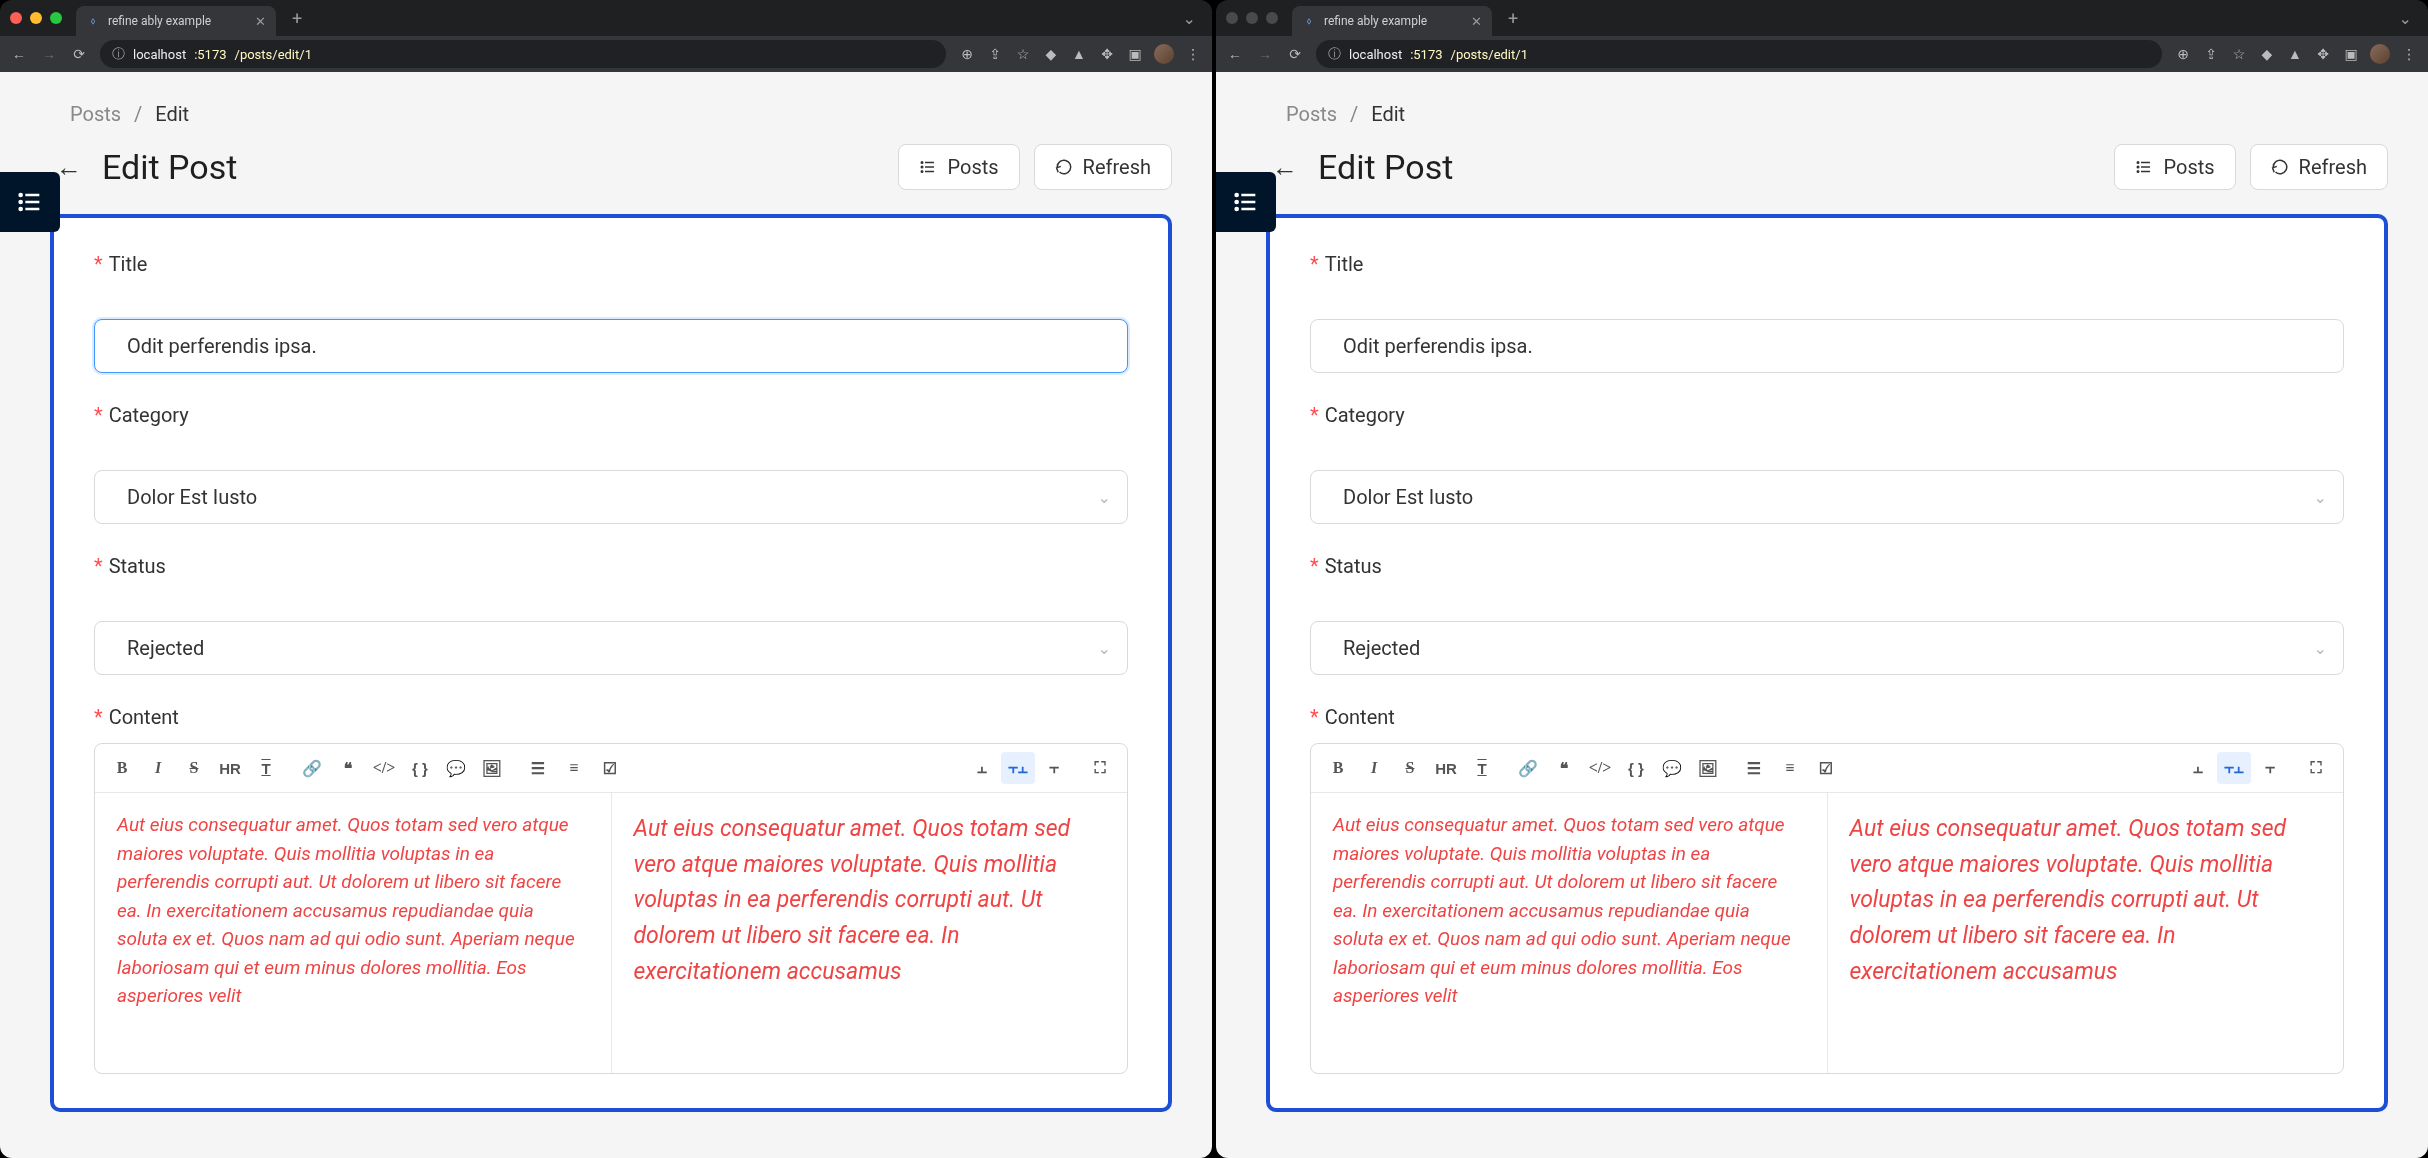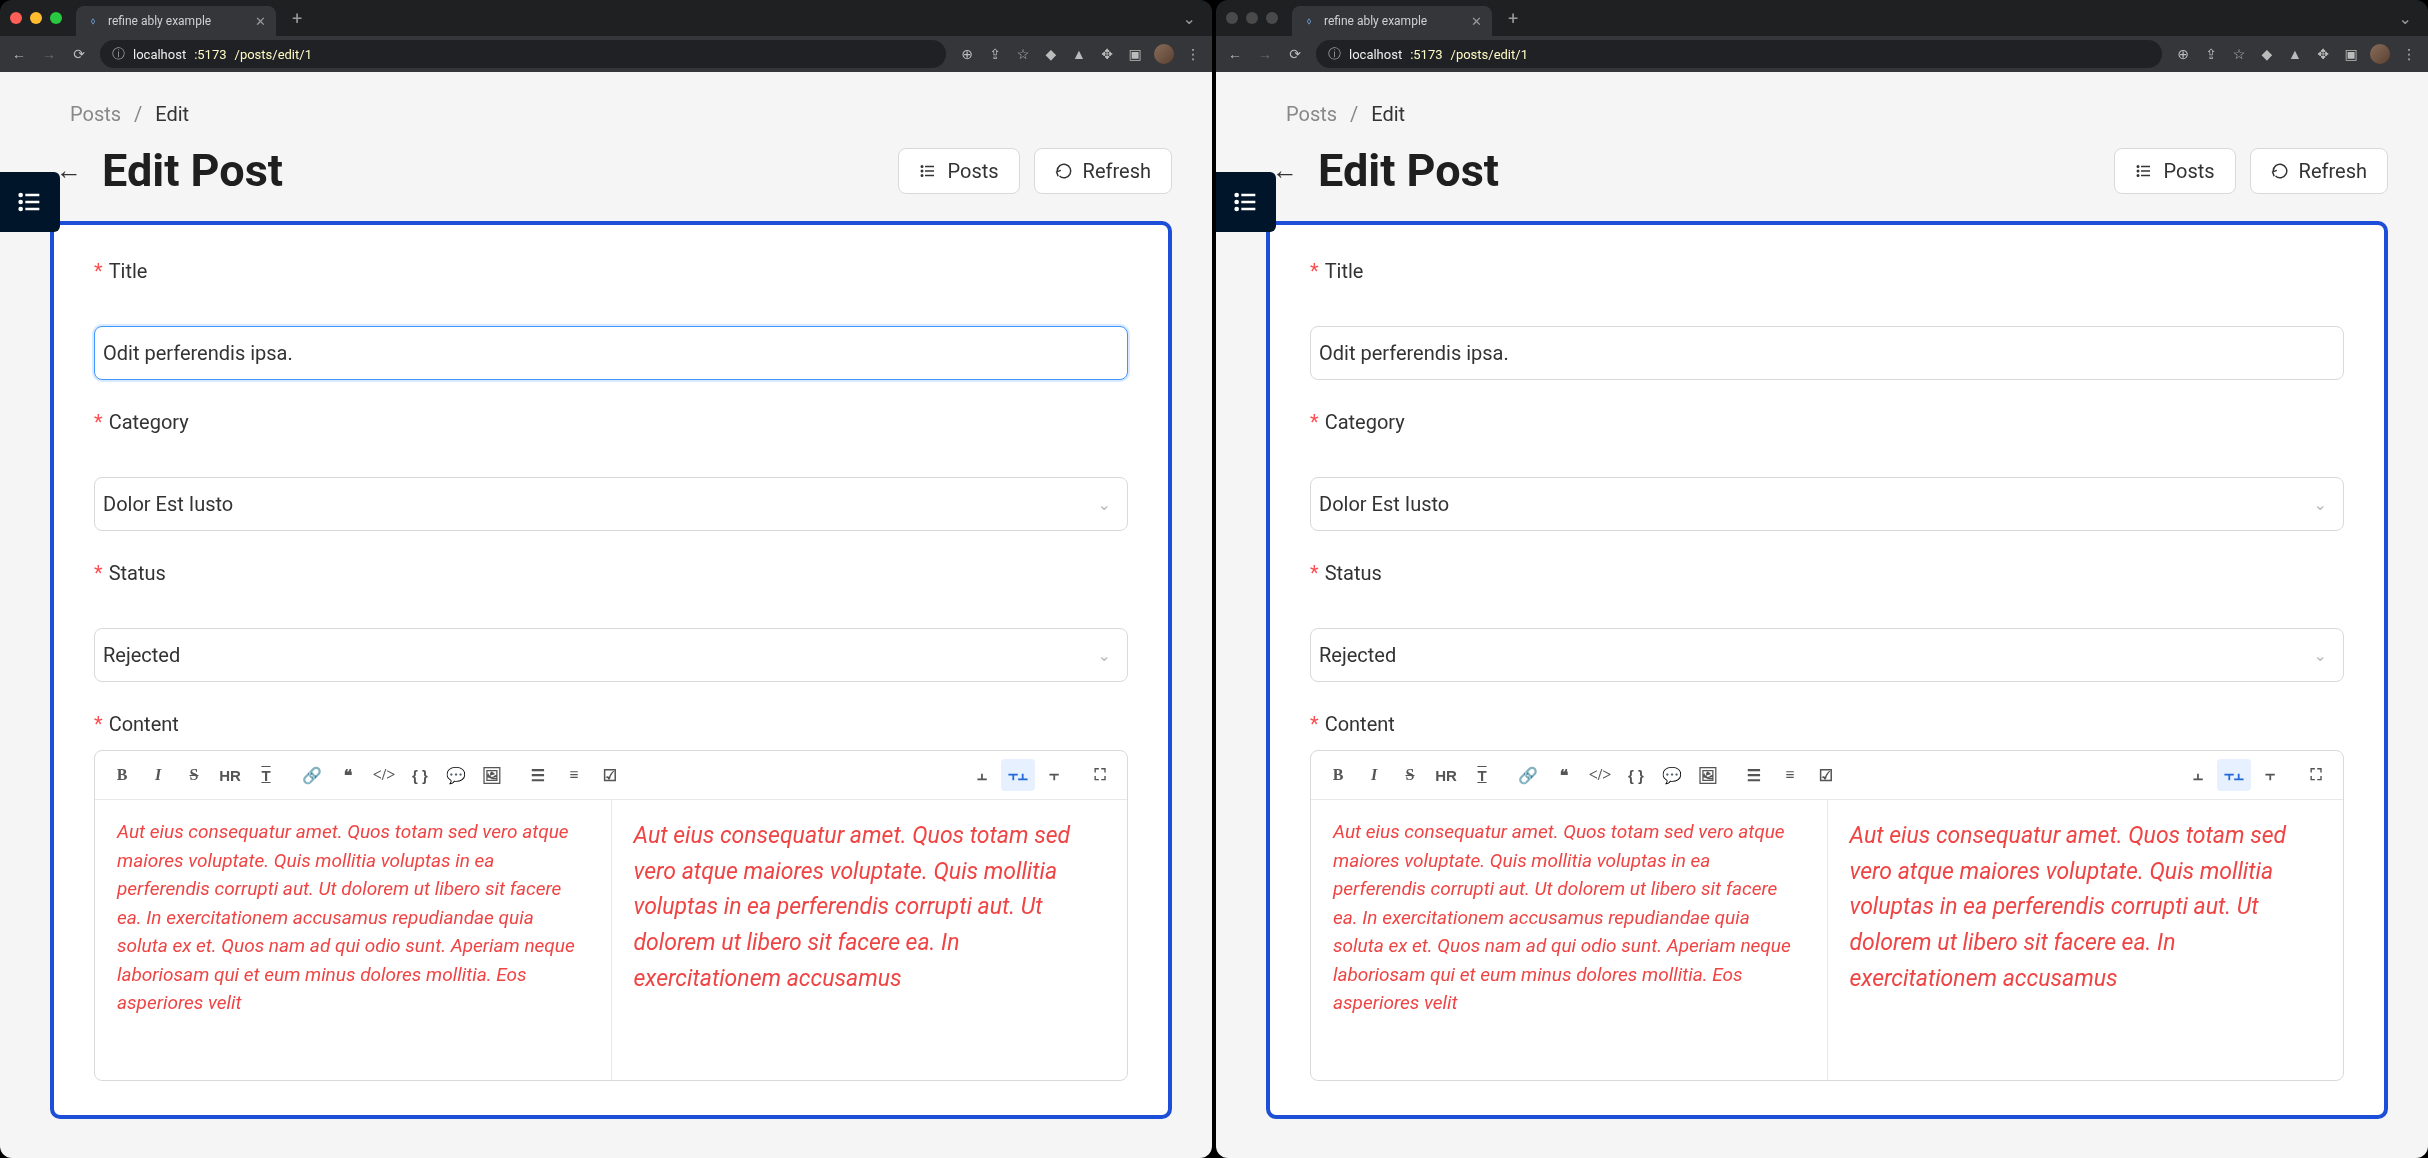--- a/index.html
+++ b/index.html
@@ -126,22 +126,22 @@
     align-items:center;
     gap:14px;
     margin-bottom:24px;
   }
   .back-arrow {
     font-size:26px;
     color:#333;
     padding:4px 6px;
   }
   .page-title {
-    font-size:45px;
-    font-weight:700;
+    font-size:34px;
+    font-weight:400;
     color:#1f1f1f;
     flex:1;
   }
   .btn {
     background:#fff;
     border:1px solid #d9d9d9;
     border-radius:8px;
     padding:10px 20px;
     font-size:20px;
     color:#333;
@@ -163,21 +163,21 @@
     margin-bottom:14px;
     margin-top:30px;
   }
   .form-label:first-child { margin-top:0; }
   .req { color:#ff4d4f; margin-right:6px; }
   .text-input, .select {
     width:100%;
     height:54px;
     border:1px solid #d9d9d9;
     border-radius:8px;
-    padding:0 8px;
+    padding:0 32px;
     font-size:20px;
     color:#333;
     background:#fff;
     display:flex;
     align-items:center;
     position:relative;
     margin-top:43px;
   }
   .text-input.focused {
     border-color:#4096ff;

